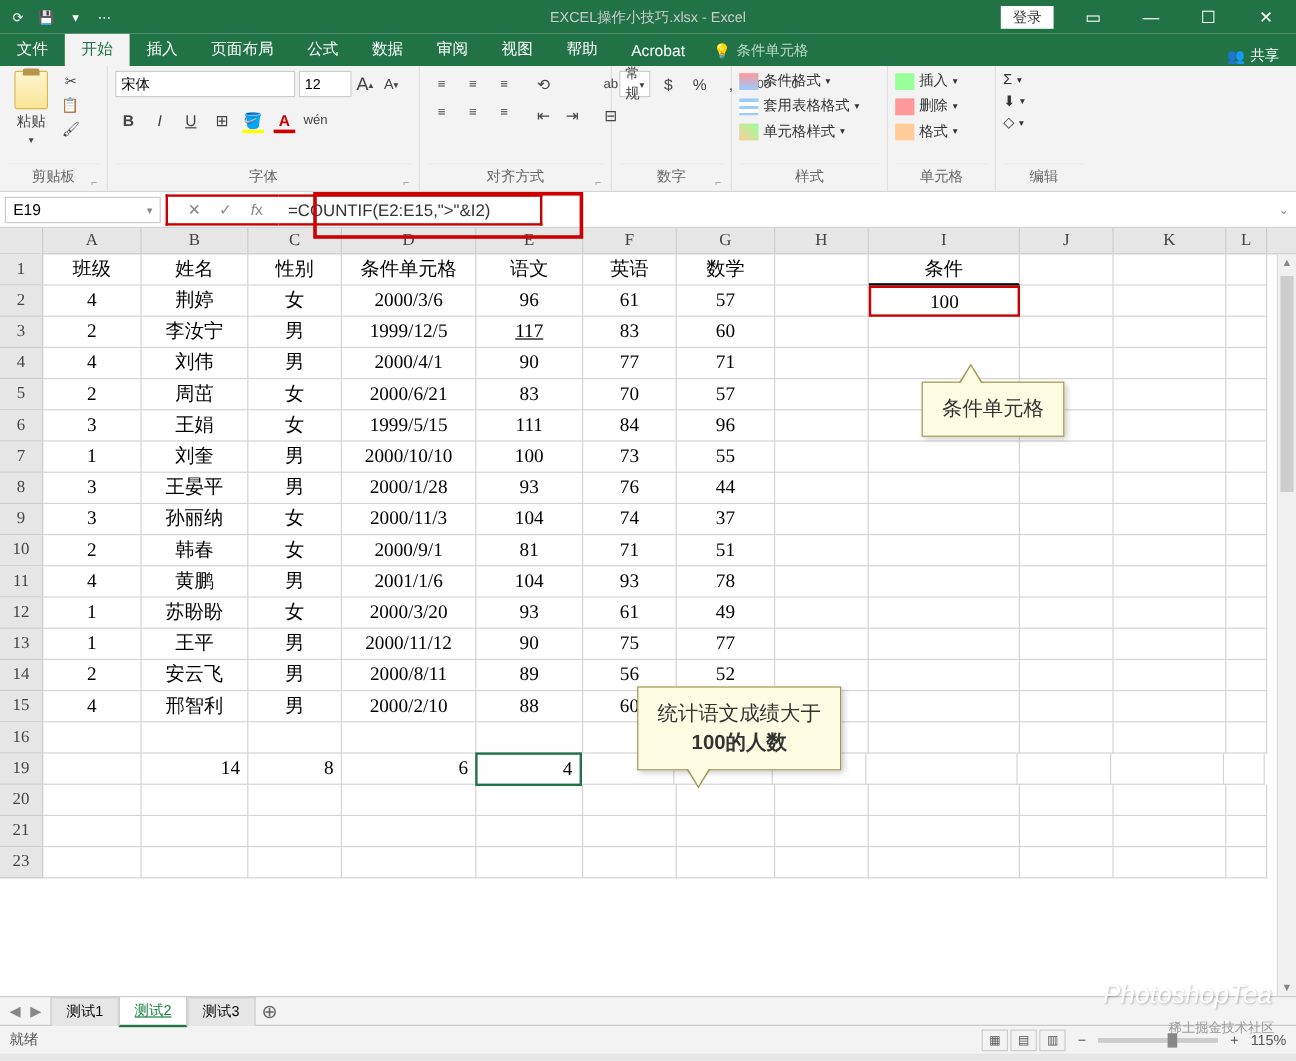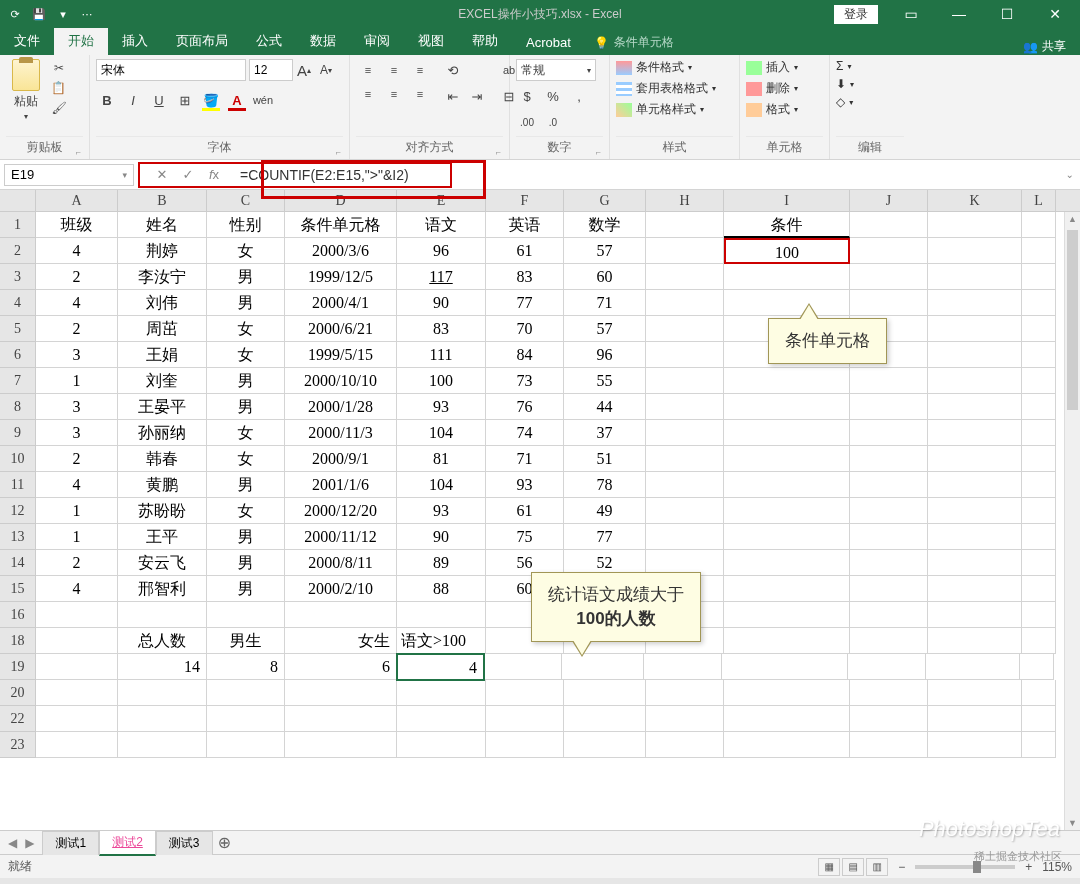--- a/index.html
+++ b/index.html
@@ -76,21 +76,21 @@
 .callout::before { content: ""; position: absolute; width: 0; height: 0; }
 .callout.c1::before { top: -16px; left: 30px; border-left: 10px solid transparent; border-right: 10px solid transparent; border-bottom: 16px solid #a19656; }
 .callout.c1::after { content: ""; position: absolute; top: -14px; left: 31px; border-left: 9px solid transparent; border-right: 9px solid transparent; border-bottom: 15px solid #fefde3; }
 .callout.c2::before { bottom: -16px; left: 40px; border-left: 10px solid transparent; border-right: 10px solid transparent; border-top: 16px solid #a19656; }
 .callout.c2::after { content: ""; position: absolute; bottom: -14px; left: 41px; border-left: 9px solid transparent; border-right: 9px solid transparent; border-top: 15px solid #fefde3; }
 
 
 .sheetbar { height: 24px; background: #f3f3f3; border-top: 1px solid #ccc; display: flex; align-items: center; font-size: 12px; }
 .sheet-nav { padding: 0 8px; color: #888; display: flex; gap: 8px; }
 .sheet-tab { padding: 3px 12px; border: 1px solid #ccc; border-bottom: none; background: #e6e6e6; cursor: pointer; }
-.sheet-tab.active { background: #fff; border-bottom: 2px solid #217346; color: #ec4899; text-decoration: underline; }
+.sheet-tab.active { background: #fff; border-bottom: 2px solid #217346; color: #15803d; text-decoration: underline; }
 .add-sheet { width: 24px; text-align: center; color: #666; font-size: 16px; }
 
 
 .statusbar { height: 24px; background: #f3f3f3; border-top: 1px solid #ccc; display: flex; align-items: center; font-size: 12px; color: #555; padding: 0 8px; }
 .statusbar .right { margin-left: auto; display: flex; align-items: center; gap: 10px; }
 .view-btns { display: flex; gap: 2px; }
 .vb { width: 22px; height: 18px; border: 1px solid #ccc; display: inline-flex; align-items: center; justify-content: center; font-size: 10px; }
 .zoom-slider { width: 100px; height: 4px; background: #ccc; position: relative; }
 .zoom-slider::after { content: ""; position: absolute; left: 58px; top: -4px; width: 8px; height: 12px; background: #888; }
 
@@ -222,21 +222,21 @@
         <span class="fbtn">⊟</span>
       </div>
     </div>
     <div class="glabel">
         <span>对齐方式</span>
         <span class="launcher">⌐</span>
       </div>
   </div>
 
   <div class="rgroup" style="width:100px">
-    <div class="rcontent" style="flex-direction:column;gap:4px">
+    <div class="rcontent" style="gap:4px">
       <div class="dd">
           <span>常规</span>
           <span style="font-size:8px">▾</span>
         </div>
       <div style="display:flex;gap:4px">
         <span class="fbtn">$</span>
         <span class="fbtn">%</span>
         <span class="fbtn">,</span>
       </div>
       <div style="display:flex;gap:4px">
@@ -525,21 +525,21 @@
         <div class="cell col-I" style="width: 126px;"></div>
         <div class="cell col-J" style="width: 78px;"></div>
         <div class="cell col-K" style="width: 94px;"></div>
         <div class="cell col-L" style="width: 34px;"></div>
       </div>
       <div class="row">
         <div class="rh">12</div>
         <div class="cell col-A" style="width: 82px;">1</div>
         <div class="cell col-B" style="width: 89px;">苏盼盼</div>
         <div class="cell col-C" style="width: 78px;">女</div>
-        <div class="cell col-D" style="width: 112px;">2000/12/20</div>
+        <div class="cell col-D" style="width: 112px;">2000/3/20</div>
         <div class="cell col-E" style="width: 89px;">93</div>
         <div class="cell col-F" style="width: 78px;">61</div>
         <div class="cell col-G" style="width: 82px;">49</div>
         <div class="cell col-H" style="width: 78px;"></div>
         <div class="cell col-I" style="width: 126px;"></div>
         <div class="cell col-J" style="width: 78px;"></div>
         <div class="cell col-K" style="width: 94px;"></div>
         <div class="cell col-L" style="width: 34px;"></div>
       </div>
       <div class="row">
@@ -596,35 +596,20 @@
         <div class="cell col-E" style="width: 89px;"></div>
         <div class="cell col-F" style="width: 78px;"></div>
         <div class="cell col-G" style="width: 82px;"></div>
         <div class="cell col-H" style="width: 78px;"></div>
         <div class="cell col-I" style="width: 126px;"></div>
         <div class="cell col-J" style="width: 78px;"></div>
         <div class="cell col-K" style="width: 94px;"></div>
         <div class="cell col-L" style="width: 34px;"></div>
       </div>
       <div class="row">
-        <div class="rh">18</div>
-        <div class="cell col-A" style="width: 82px;"></div>
-        <div class="cell col-B" style="width: 89px;">总人数</div>
-        <div class="cell col-C" style="width: 78px;">男生</div>
-        <div class="cell col-D ral" style="width: 112px;">女生</div>
-        <div class="cell col-E lal" style="width: 89px;">语文&gt;100</div>
-        <div class="cell col-F" style="width: 78px;"></div>
-        <div class="cell col-G" style="width: 82px;"></div>
-        <div class="cell col-H" style="width: 78px;"></div>
-        <div class="cell col-I" style="width: 126px;"></div>
-        <div class="cell col-J" style="width: 78px;"></div>
-        <div class="cell col-K" style="width: 94px;"></div>
-        <div class="cell col-L" style="width: 34px;"></div>
-      </div>
-      <div class="row">
         <div class="rh">19</div>
         <div class="cell col-A" style="width: 82px;"></div>
         <div class="cell col-B ral" style="width: 89px;">14</div>
         <div class="cell col-C ral" style="width: 78px;">8</div>
         <div class="cell col-D ral" style="width: 112px;">6</div>
         <div class="cell col-E ral active-cell" style="width: 89px;">4</div>
         <div class="cell col-F" style="width: 78px;"></div>
         <div class="cell col-G" style="width: 82px;"></div>
         <div class="cell col-H" style="width: 78px;"></div>
         <div class="cell col-I" style="width: 126px;"></div>
@@ -641,21 +626,21 @@
         <div class="cell col-E" style="width: 89px;"></div>
         <div class="cell col-F" style="width: 78px;"></div>
         <div class="cell col-G" style="width: 82px;"></div>
         <div class="cell col-H" style="width: 78px;"></div>
         <div class="cell col-I" style="width: 126px;"></div>
         <div class="cell col-J" style="width: 78px;"></div>
         <div class="cell col-K" style="width: 94px;"></div>
         <div class="cell col-L" style="width: 34px;"></div>
       </div>
       <div class="row">
-        <div class="rh">22</div>
+        <div class="rh">21</div>
         <div class="cell col-A" style="width: 82px;"></div>
         <div class="cell col-B" style="width: 89px;"></div>
         <div class="cell col-C" style="width: 78px;"></div>
         <div class="cell col-D" style="width: 112px;"></div>
         <div class="cell col-E" style="width: 89px;"></div>
         <div class="cell col-F" style="width: 78px;"></div>
         <div class="cell col-G" style="width: 82px;"></div>
         <div class="cell col-H" style="width: 78px;"></div>
         <div class="cell col-I" style="width: 126px;"></div>
         <div class="cell col-J" style="width: 78px;"></div>

